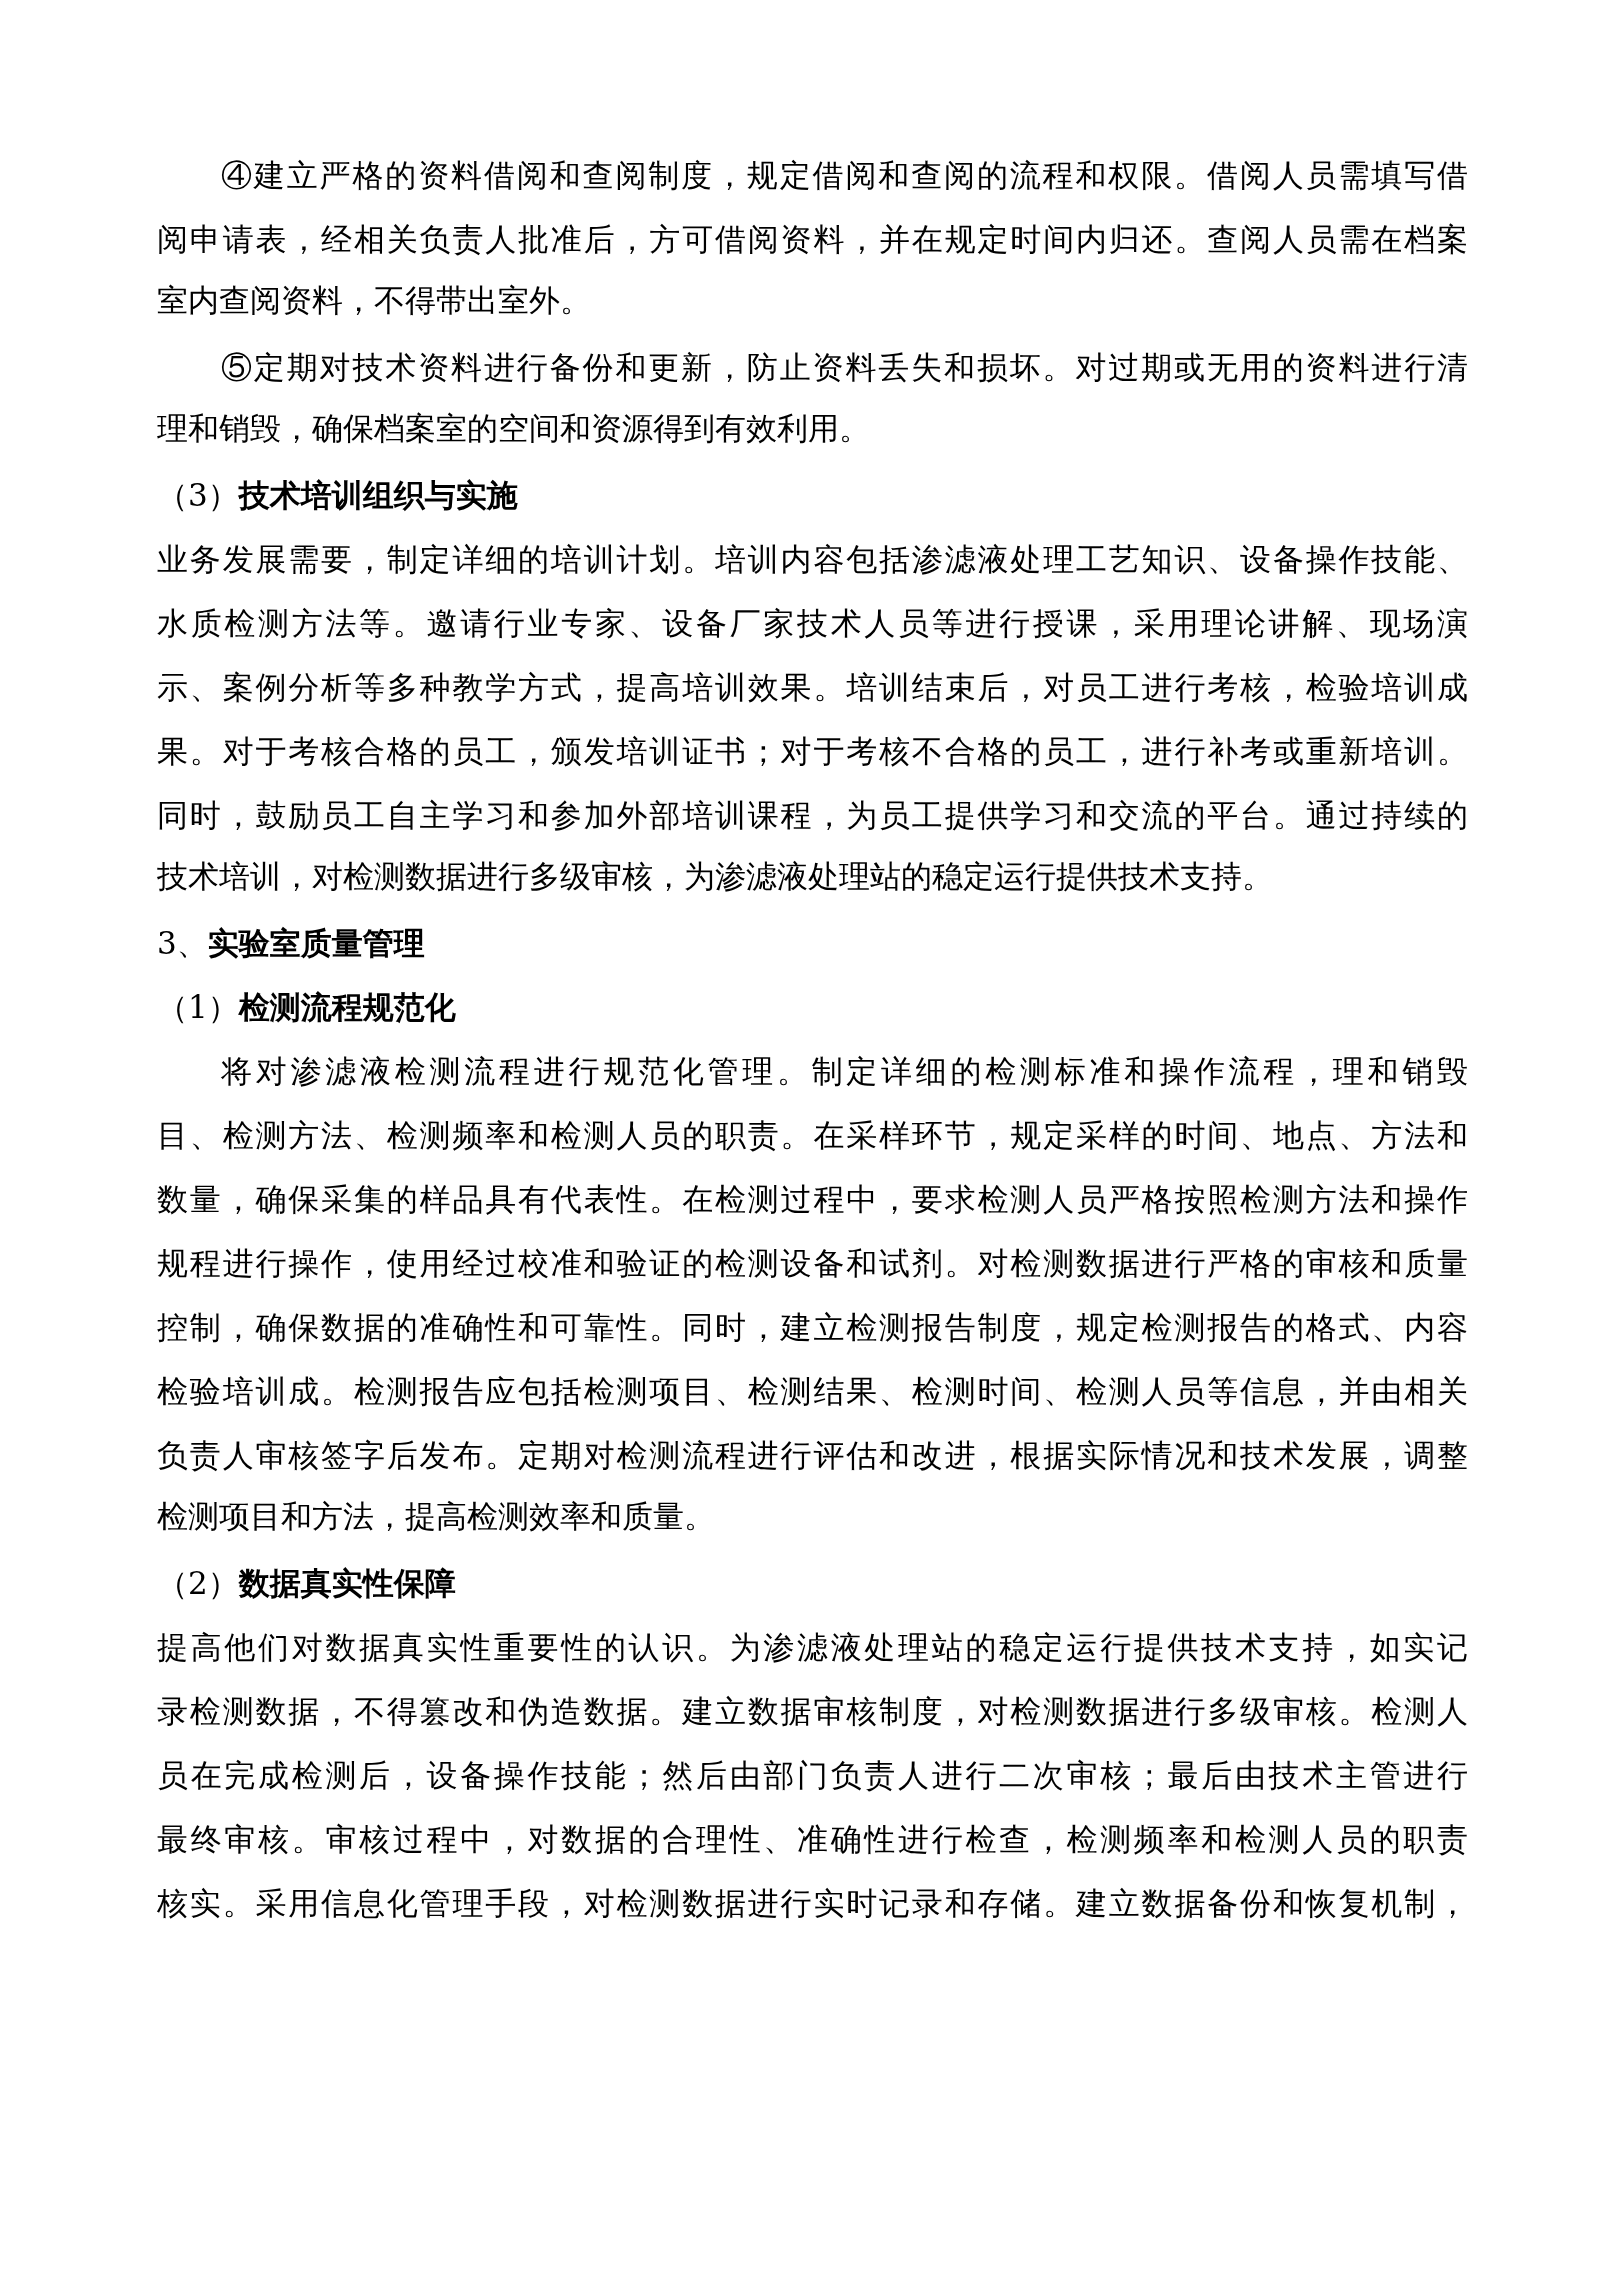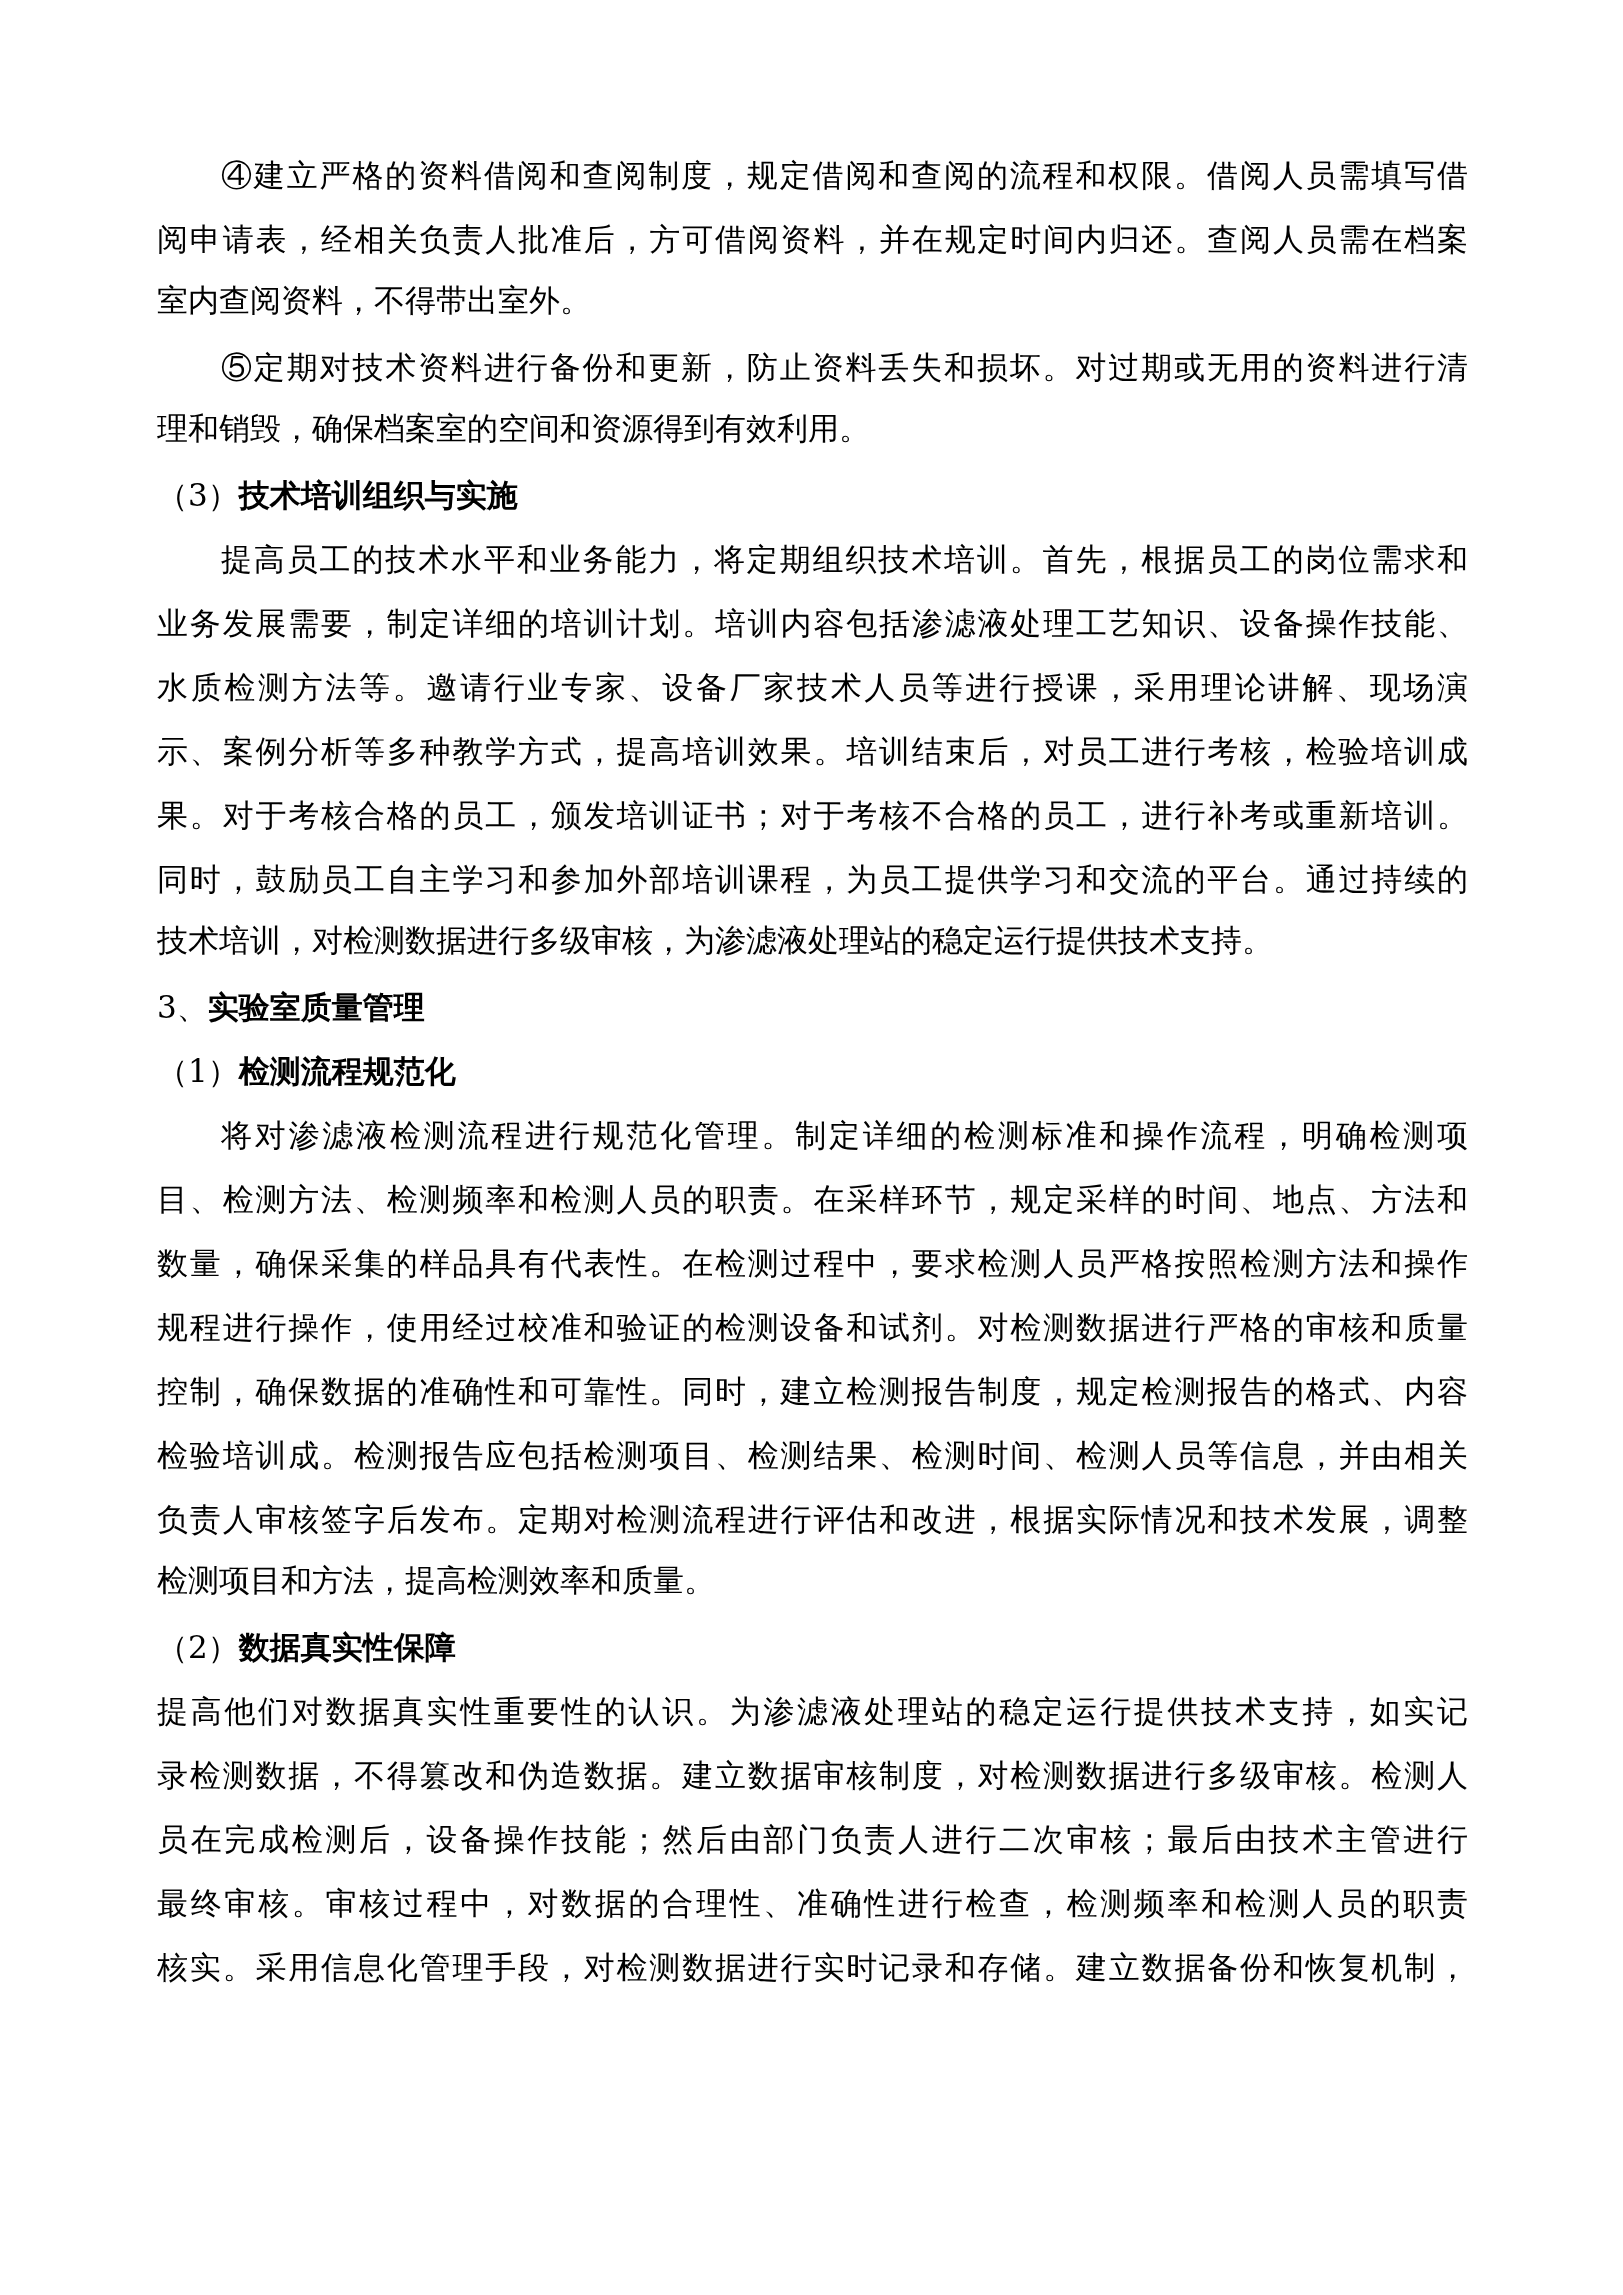--- a/index.html
+++ b/index.html
@@ -64,39 +64,38 @@
   <div>
     <div class="line indent">⑤定期对技术资料进行备份和更新，防止资料丢失和损坏。对过期或无用的资料进行清</div>
     <div class="line last">理和销毁，确保档案室的空间和资源得到有效利用。</div>
   </div>
 
   <div class="line heading sub">
     <span class="num">（3）</span><span>技术培训组织与实施</span>
   </div>
 
   <div>
-    <div class="line indent">提高员工的技术水平和业务能力，将定期组织技术培训。首先，根据员工的岗位需求和</div>
     <div class="line">业务发展需要，制定详细的培训计划。培训内容包括渗滤液处理工艺知识、设备操作技能、</div>
     <div class="line">水质检测方法等。邀请行业专家、设备厂家技术人员等进行授课，采用理论讲解、现场演</div>
     <div class="line">示、案例分析等多种教学方式，提高培训效果。培训结束后，对员工进行考核，检验培训成</div>
     <div class="line">果。对于考核合格的员工，颁发培训证书；对于考核不合格的员工，进行补考或重新培训。</div>
     <div class="line">同时，鼓励员工自主学习和参加外部培训课程，为员工提供学习和交流的平台。通过持续的</div>
     <div class="line last">技术培训，对检测数据进行多级审核，为渗滤液处理站的稳定运行提供技术支持。</div>
   </div>
 
   <div class="line heading">
     <span class="num">3、</span><span>实验室质量管理</span>
   </div>
 
   <div class="line heading sub">
     <span class="num">（1）</span><span>检测流程规范化</span>
   </div>
 
   <div>
-    <div class="line indent">将对渗滤液检测流程进行规范化管理。制定详细的检测标准和操作流程，明确检测项</div>
+    <div class="line indent">将对渗滤液检测流程进行规范化管理。制定详细的检测标准和操作流程，理和销毁</div>
     <div class="line">目、检测方法、检测频率和检测人员的职责。在采样环节，规定采样的时间、地点、方法和</div>
     <div class="line">数量，确保采集的样品具有代表性。在检测过程中，要求检测人员严格按照检测方法和操作</div>
     <div class="line">规程进行操作，使用经过校准和验证的检测设备和试剂。对检测数据进行严格的审核和质量</div>
     <div class="line">控制，确保数据的准确性和可靠性。同时，建立检测报告制度，规定检测报告的格式、内容</div>
     <div class="line">检验培训成。检测报告应包括检测项目、检测结果、检测时间、检测人员等信息，并由相关</div>
     <div class="line">负责人审核签字后发布。定期对检测流程进行评估和改进，根据实际情况和技术发展，调整</div>
     <div class="line last">检测项目和方法，提高检测效率和质量。</div>
   </div>
 
   <div class="line heading sub">

